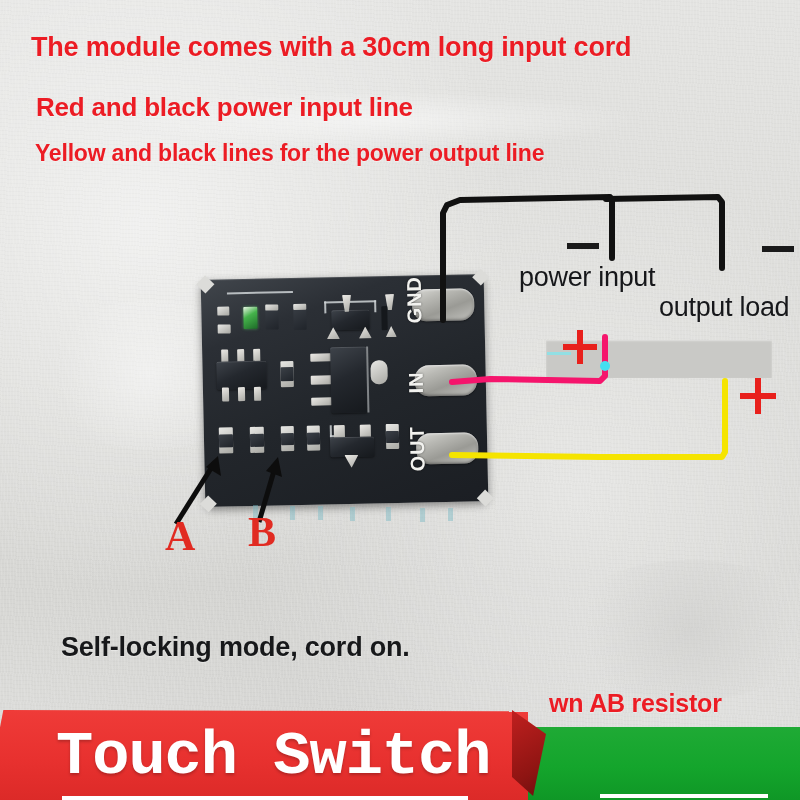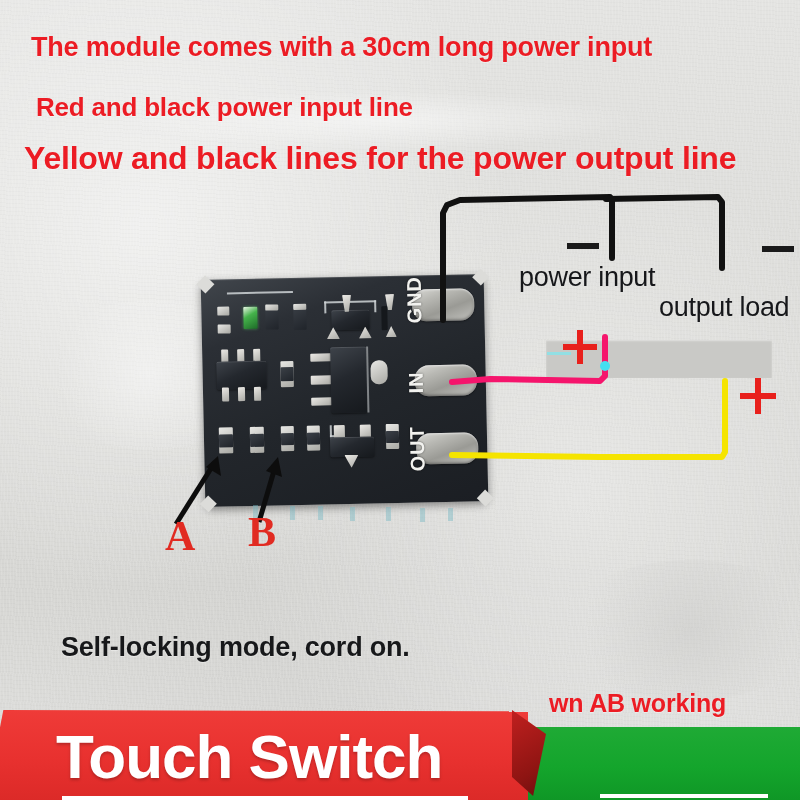--- a/index.html
+++ b/index.html
@@ -90,21 +90,21 @@
   .ruler{position:absolute;background:rgba(120,185,195,.45);}
 
   
   #wires{position:absolute;left:0;top:0;width:800px;height:800px;pointer-events:none;}
   #loadbox{
     position:absolute;background:#c9c9c6;
     box-shadow:inset 0 1px 2px rgba(255,255,255,.45);
   }
 
   
-  #banner{position:absolute;left:0;bottom:0;width:712px;height:100px;}
+  #banner{position:absolute;left:0;bottom:0;width:712px;height:100px;font-family:Liberation Mono, monospace;}
   #greenbar{
     position:absolute;left:0;bottom:0;width:800px;height:73px;
     background:linear-gradient(180deg,#1faa35 0%,#14a52c 55%,#0f9726 100%);
   }
   #redribbon{
     position:absolute;left:-14px;top:10px;width:542px;height:90px;
     background:linear-gradient(180deg,#ef3b38 0%,#e8312f 55%,#dc2a28 100%);
     clip-path:polygon(3.2% 0%, 100% 1.5%, 100% 100%, 0% 100%);
     box-shadow:0 2px 6px rgba(0,0,0,.25);
   }
@@ -131,23 +131,23 @@
 </head>
 <body>
 
 <div id="stage">
 
   <div id="grain"></div>
   <div class="smudge" style="left:40px;top:300px;width:220px;height:150px;background:radial-gradient(circle,rgba(255,255,255,.4),rgba(255,255,255,0) 70%);"></div>
   <div class="smudge" style="left:560px;top:560px;width:260px;height:140px;background:radial-gradient(circle,rgba(190,190,188,.35),rgba(190,190,188,0) 70%);"></div>
   <div class="smudge" style="left:120px;top:90px;width:520px;height:60px;background:radial-gradient(ellipse,rgba(255,255,255,.5),rgba(255,255,255,0) 70%);"></div>
 
-  <div class="redline" style="left:31px;top:32px;font-size:27px;">The module comes with a 30cm long power input</div>
+  <div class="redline" style="left:31px;top:32px;font-size:27px;">The module comes with a 30cm long input cord</div>
   <div class="redline" style="left:36px;top:92px;font-size:26px;">Red and black power input line</div>
-  <div class="redline" style="left:24px;top:140px;font-size:32px;">Yellow and black lines for the power output line</div>
+  <div class="redline" style="left:35px;top:140px;font-size:23px;">Yellow and black lines for the power output line</div>
 
   <div id="pcb" style="left:203px;top:277px;width:283px;height:227px;">
 
     <div class="notch" style="left:-2px;top:-2px;width:13px;height:13px;transform:rotate(45deg);"></div>
     <div class="notch" style="right:-3px;top:-3px;width:12px;height:12px;transform:rotate(45deg);"></div>
     <div class="notch" style="left:-3px;bottom:-3px;width:12px;height:12px;transform:rotate(45deg);"></div>
     <div class="notch" style="right:-3px;bottom:-3px;width:12px;height:12px;transform:rotate(45deg);"></div>
 
     <div class="silk" style="left:26px;top:13px;width:66px;height:2px;"></div>
 
@@ -254,21 +254,21 @@
     </g>
   </svg>
 
   <div class="wirelabel" style="left:519px;top:262px;font-size:27px;">power input</div>
   <div class="wirelabel" style="left:659px;top:292px;font-size:27px;">output load</div>
 
   <div class="ablabel" style="left:165px;top:512px;font-size:42px;">A</div>
   <div class="ablabel" style="left:248px;top:508px;font-size:42px;">B</div>
 
   <div class="blackline" style="left:61px;top:632px;font-size:27px;">Self-locking mode, cord on.</div>
-  <div class="redline" style="left:549px;top:689px;font-size:25px;">wn AB working</div>
+  <div class="redline" style="left:549px;top:689px;font-size:25px;">wn AB resistor</div>
 
   <div id="banner">
     <div id="greenbar"></div>
     <div id="redribbon"></div>
     <div id="ribbonfold"></div>
     <div id="bannertitle">Touch Switch</div>
     <div id="titleunderline"></div>
     <div id="voltunderline"></div>
   </div>
 

